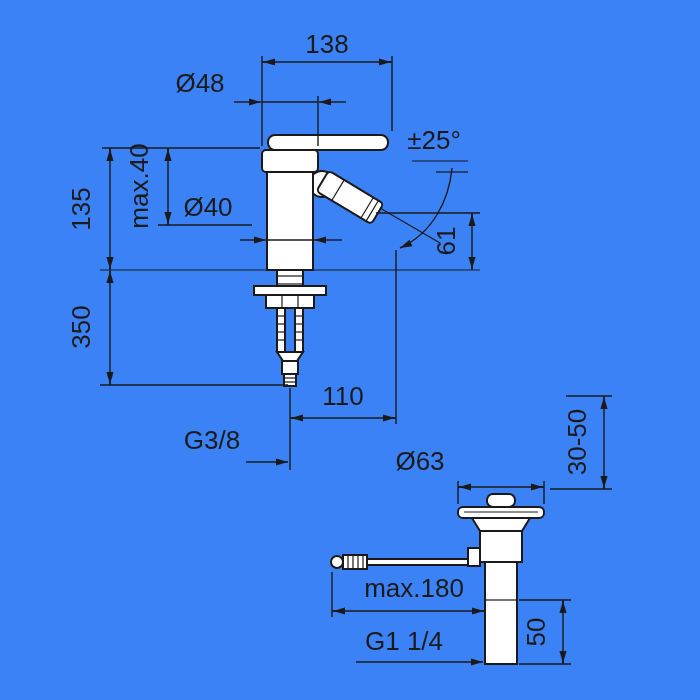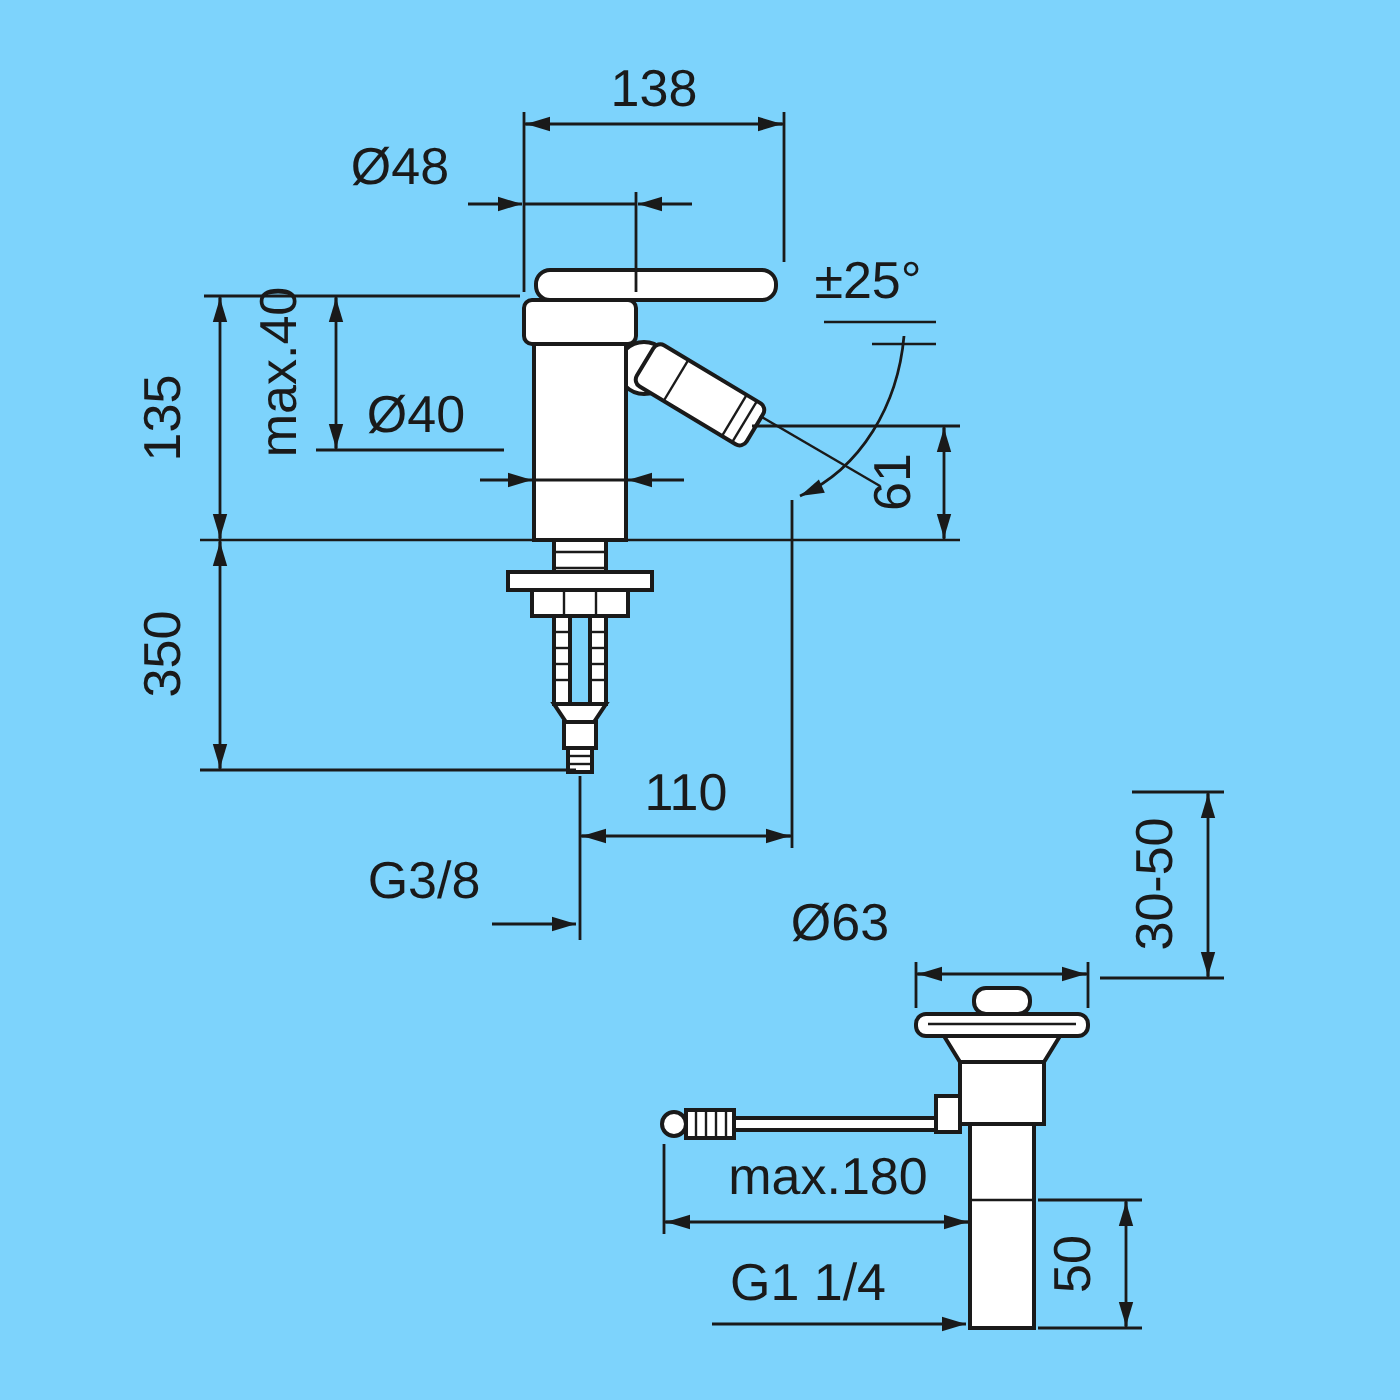--- a/index.html
+++ b/index.html
@@ -1,16 +1,16 @@
 <!DOCTYPE html>
 <html><head>
 <meta charset="utf-8">
 <style>
   html,body{margin:0;padding:0;background:#ffffff;}
-  .stage{width:700px;height:700px;position:relative;background:#7dd3fc;overflow:hidden;}
+  .stage{width:700px;height:700px;position:relative;background:#3b82f6;overflow:hidden;}
   svg{display:block;}
   .obj{fill:#ffffff;stroke:#1a1a1a;stroke-width:2;}
   .dim{fill:none;stroke:#1a1a1a;stroke-width:1.4;}
   .thin{fill:none;stroke:#1a1a1a;stroke-width:1.2;}
   text.dimtxt{font-family:"Liberation Sans",sans-serif;font-size:26px;fill:#1a1a1a;}
 </style>
 </head>
 <body>
 
 <div class="stage">

